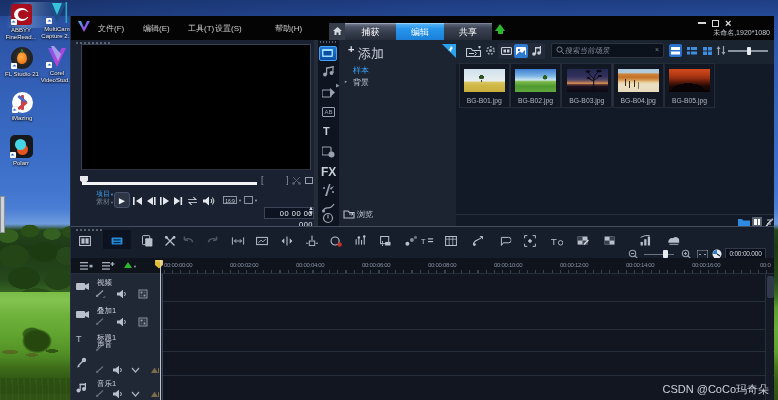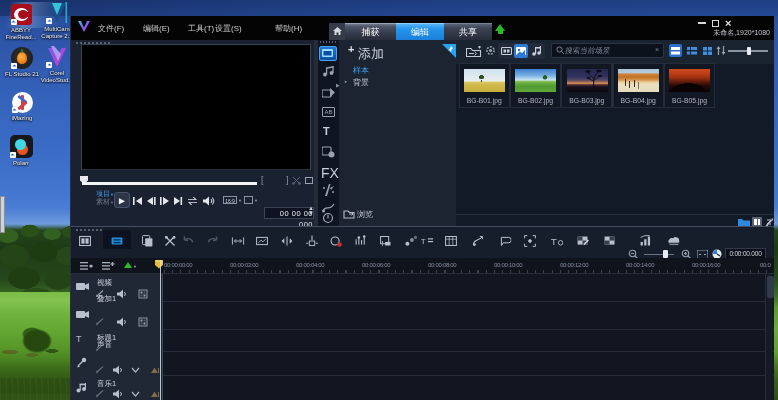--- a/index.html
+++ b/index.html
@@ -245,21 +245,21 @@
         <svg class="abs" style="left:4px;top:48px" width="13" height="12" fill="#9aa2b0">
             <rect x="0" y="2" width="9" height="7" rx="1" fill="none" stroke="#9aa2b0" stroke-width="1.2"></rect>
             <polygon points="8,0 13,4.5 8,9"></polygon>
           </svg>
         <span class="abs" style="left:4px;top:67px;width:13px;height:10px;border:1px solid #9aa2b0;border-radius:1px;font-size:6px;color:#9aa2b0;text-align:center;line-height:9px">AB</span>
         <span class="abs" style="left:5px;top:85px;font-size:11px;font-weight:bold;color:#c8cfd8">T</span>
         <svg class="abs" style="left:4px;top:106px" width="13" height="12">
             <rect x="0" y="1" width="9" height="8" rx="1" fill="none" stroke="#9aa2b0" stroke-width="1.2"></rect>
             <circle cx="9.5" cy="8.5" r="3" fill="#9aa2b0"></circle>
           </svg>
-        <span class="abs" style="left:3px;top:125px;font-size:14px;font-weight:normal;color:#c8cfd8">FX</span>
+        <span class="abs" style="left:3px;top:125px;font-size:12px;font-weight:bold;color:#c8cfd8">FX</span>
         <svg class="abs" style="left:4px;top:144px" width="13" height="12" fill="#9aa2b0">
             <polygon points="3,12 7,0 8.5,0 5,12"></polygon>
             <polygon points="8,4 12,2 9,6"></polygon>
             <circle cx="11" cy="8" r="1"></circle>
             <circle cx="2" cy="4" r="1"></circle>
           </svg>
         <svg class="abs" style="left:4px;top:162px" width="13" height="11">
             <path d="M1 9 C4 2,7 10,12 2" fill="none" stroke="#9aa2b0" stroke-width="1.3"></path>
             <circle cx="1.5" cy="9" r="1.5" fill="#9aa2b0"></circle>
           </svg>
@@ -592,21 +592,21 @@
               <rect x="4.5" y="4.5" width="2" height="2"></rect>
               <rect x="4.5" y="1.5" width="2" height="2" opacity=".4"></rect>
               <rect x="1.5" y="4.5" width="2" height="2" opacity=".4"></rect>
             </g>
         </svg>
 
         <svg class="hic" style="top:36px" width="13" height="9">
             <rect x="0" y="1" width="9" height="7" rx="1" fill="#b8c0cc"></rect>
             <polygon points="9,3 13,1 13,8 9,6" fill="#b8c0cc"></polygon>
           </svg>
-        <span class="tlabel" style="top:20px">叠加1</span>
+        <span class="tlabel" style="top:32px">叠加1</span>
         <svg class="abs" style="left:24px;top:43px" width="62" height="10">
           <g stroke="#68707e" stroke-width="1.1" fill="none">
               <path d="M2 7 L8 1.5"></path>
               <path d="M1 8 l2.5 -.5 -2 -2 z" fill="#68707e" stroke="none"></path>
             </g>
           <g transform="translate(22,0)">
               <path d="M0 3.5 h2.5 L6 .8 V9.2 L2.5 6.5 H0 Z" fill="#b8c0cc"></path>
               <path d="M7.5 3 a3 3 0 0 1 0 4" stroke="#b8c0cc" fill="none"></path>
             </g>
           <g fill="#9aa2b0" transform="translate(44,1)">
@@ -669,13 +669,14 @@
             <path d="M63.5 3 v5" stroke="#7c6a48"></path>
         </svg>
       </div>
       <div class="abs" style="left:91px;top:0;width:1px;height:126px;background:#3c4554"></div>
       <div class="abs" style="left:88.8px;top:-14px;width:1px;height:140px;background:rgba(215,222,232,.85)"></div>
       <div id="scroll">
           <div id="sthumb"></div>
         </div>
     </div>
   </div>
+  <div id="watermark">CSDN @CoCo玛奇朵</div>
 </div>
 
 </body></html>

